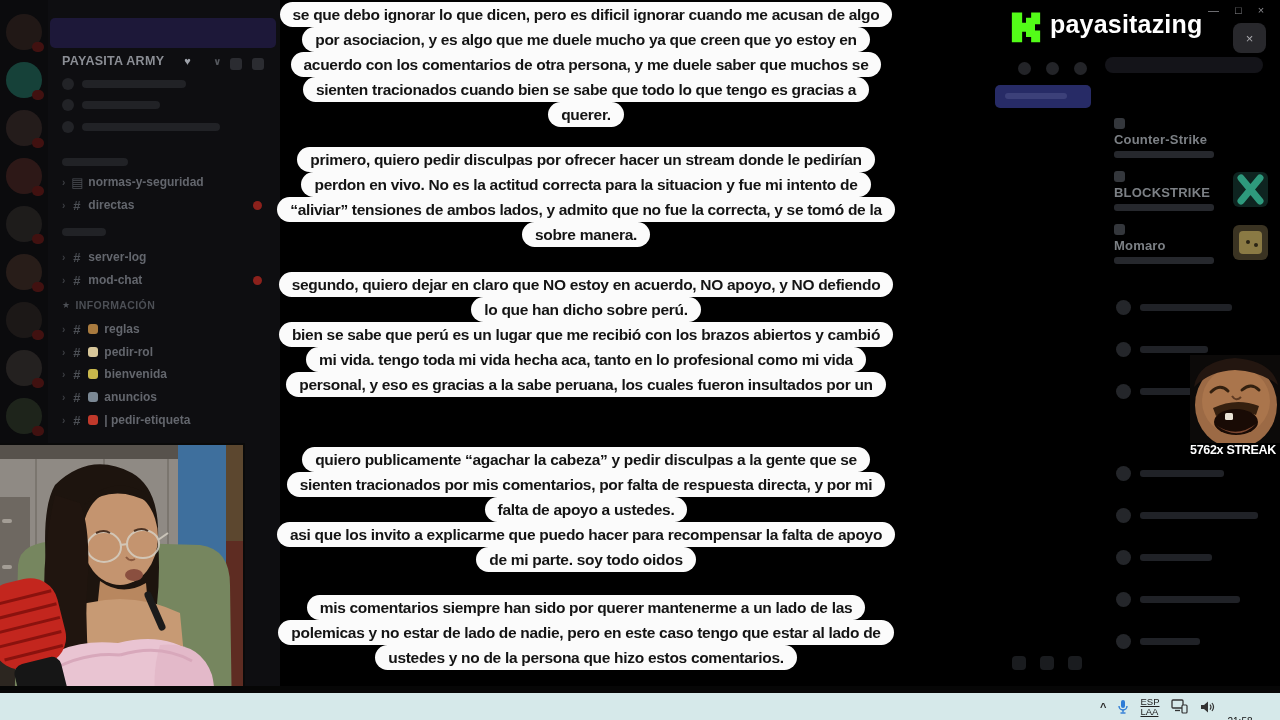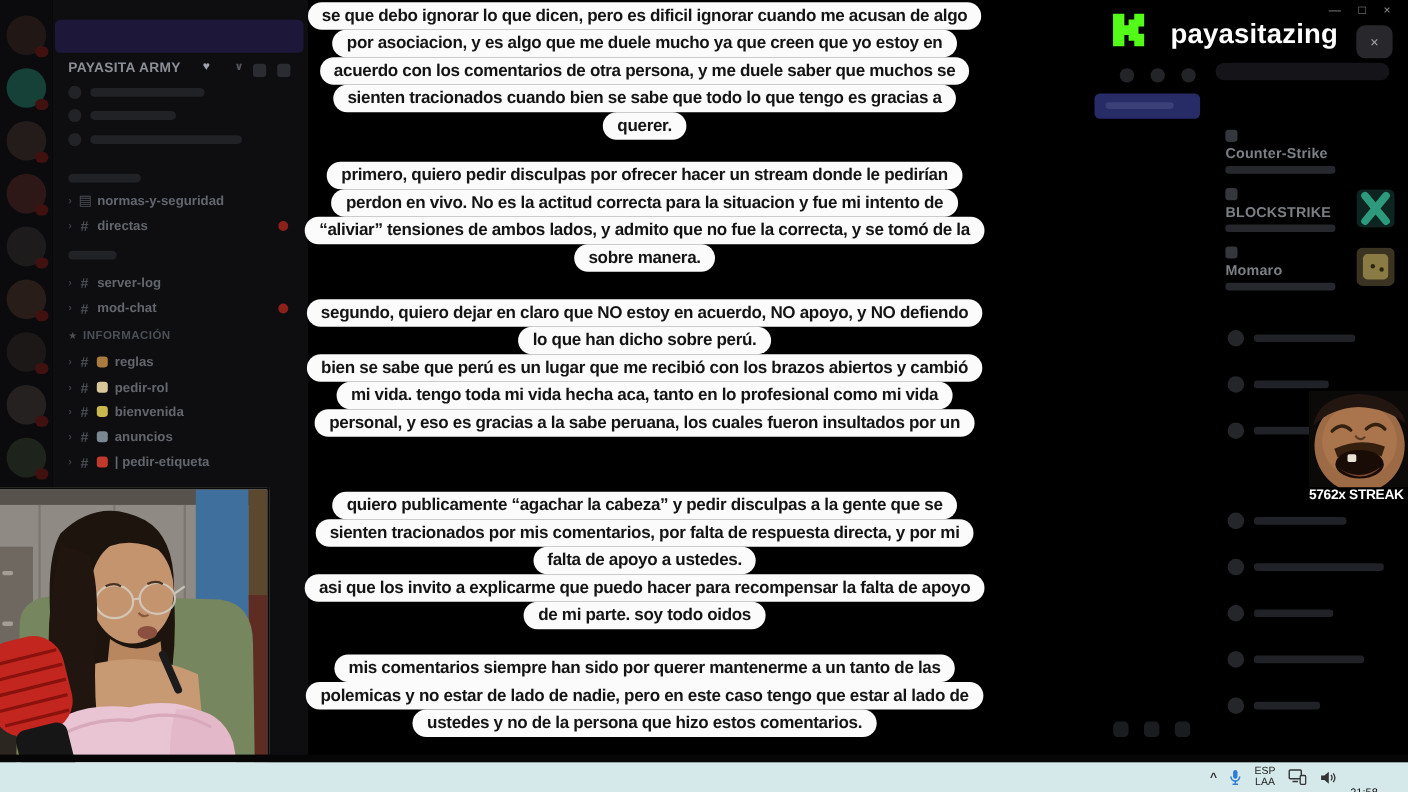--- a/index.html
+++ b/index.html
@@ -32,21 +32,21 @@
   .ch-badge{position:absolute;right:6px;top:6px;width:9px;height:9px;border-radius:50%;background:#8c211c;}
 
   
   .oblock{position:absolute;left:0;width:1172px;text-align:center;}
   .oline{height:25px;line-height:25px;}
   .pill{display:inline-block;background:#fbfbfb;color:#141414;font-weight:700;
         font-size:15.5px;letter-spacing:-.3px;line-height:25px;padding:0 13px;
         border-radius:13px;white-space:nowrap;}
 
   
-  .kick{position:absolute;left:1008px;top:10px;display:flex;align-items:flex-end;gap:20px;}
+  .kick{position:absolute;left:1008px;top:10px;display:flex;align-items:flex-start;gap:6px;}
   .kickname{color:#fff;font-weight:700;font-size:25px;letter-spacing:.2px;}
   .winctl{position:absolute;top:4px;display:flex;gap:16px;color:#8d8d92;font-size:11px;}
   .popup-close{position:absolute;left:1233px;top:23px;width:33px;height:30px;border-radius:8px;
                background:#28282c;color:#a9a9ad;font-size:13px;display:flex;align-items:center;justify-content:center;}
 
   
   .rp-dot{position:absolute;width:13px;height:13px;border-radius:50%;background:#232428;}
   .rp-search{position:absolute;left:1105px;top:57px;width:158px;height:16px;border-radius:8px;background:#141419;}
   .rp-blurple{position:absolute;left:995px;top:85px;width:96px;height:23px;border-radius:5px;background:#272b66;}
   .rp-blurple .tb{position:absolute;left:10px;top:8px;width:62px;height:6px;border-radius:3px;background:#3c4079;}
@@ -68,21 +68,21 @@
 
   
   .webcam{position:absolute;left:0;top:443px;width:245px;height:277px;background:#8f8a84;
           border-top:2px solid #0a0a0a;border-right:2px solid #0a0a0a;box-sizing:border-box;}
 
   
   .blackline{position:absolute;left:0;top:686px;width:1280px;height:7px;background:#060606;}
   .taskbar{position:absolute;left:0;top:693px;width:1280px;height:27px;background:#d6e9ea;}
   .tray{position:absolute;right:4px;top:693px;height:27px;display:flex;align-items:center;gap:11px;color:#1c1c1c;}
   .tray .chev{font-weight:700;font-size:11px;color:#2a2a2a;}
-  .lang{font-size:9.5px;line-height:10px;text-align:center;color:#222;}
+  .lang{font-size:9.5px;line-height:10px;color:#222;text-decoration:underline;}
   .clock{font-size:10px;line-height:11px;text-align:left;color:#111;margin-left:2px;margin-right:4px;margin-top:40px;}
 </style>
 </head>
 <body>
 
 <div class="stage">
 
   <div class="rail">
 
       <div class="rail-av" style="background: rgb(51, 36, 31); top: 14px;">
@@ -250,21 +250,21 @@
       <div class="oline"><span class="pill">sienten tracionados por mis comentarios, por falta de respuesta directa, y por mi</span></div>
       <div class="oline"><span class="pill">falta de apoyo a ustedes.</span></div>
     </div>
   <div class="oblock" style="top:522px">
 
   <div class="oline"><span class="pill">asi que los invito a explicarme que puedo hacer para recompensar la falta de apoyo</span></div>
       <div class="oline"><span class="pill">de mi parte. soy todo oidos</span></div>
     </div>
   <div class="oblock" style="top:595px">
 
-  <div class="oline"><span class="pill">mis comentarios siempre han sido por querer mantenerme a un tanto de las</span></div>
+  <div class="oline"><span class="pill">mis comentarios siempre han sido por querer mantenerme a un lado de las</span></div>
       <div class="oline"><span class="pill">polemicas y no estar de lado de nadie, pero en este caso tengo que estar al lado de</span></div>
       <div class="oline"><span class="pill">ustedes y no de la persona que hizo estos comentarios.</span></div>
     </div>
 
   <div class="winctl" style="left:1208px">
     <span>—</span>
     <span>□</span>
     <span>×</span>
   </div>
   <div class="kick">

